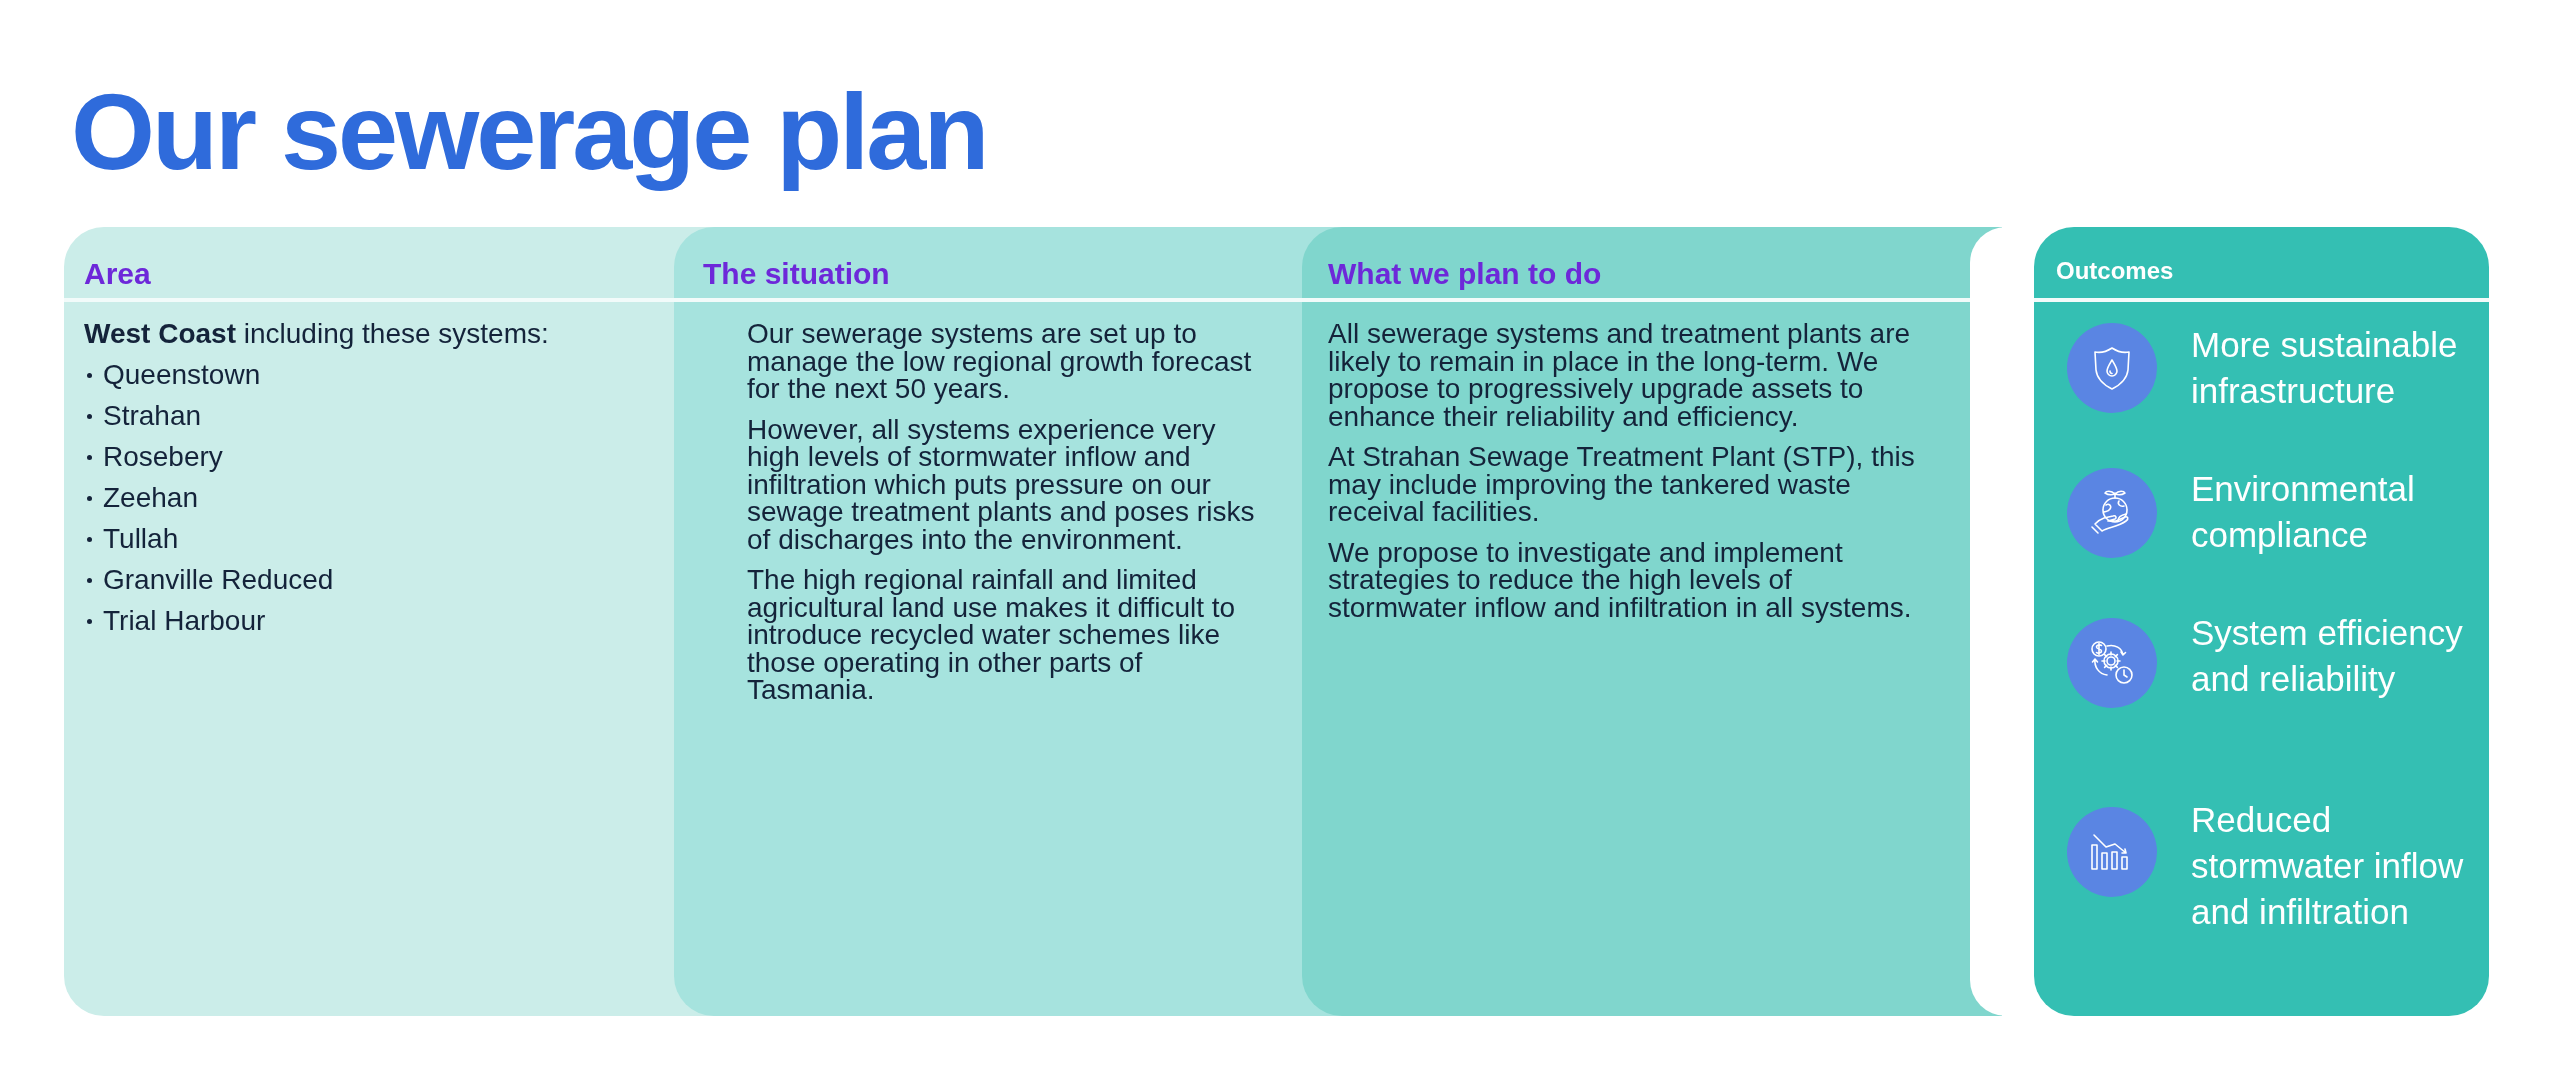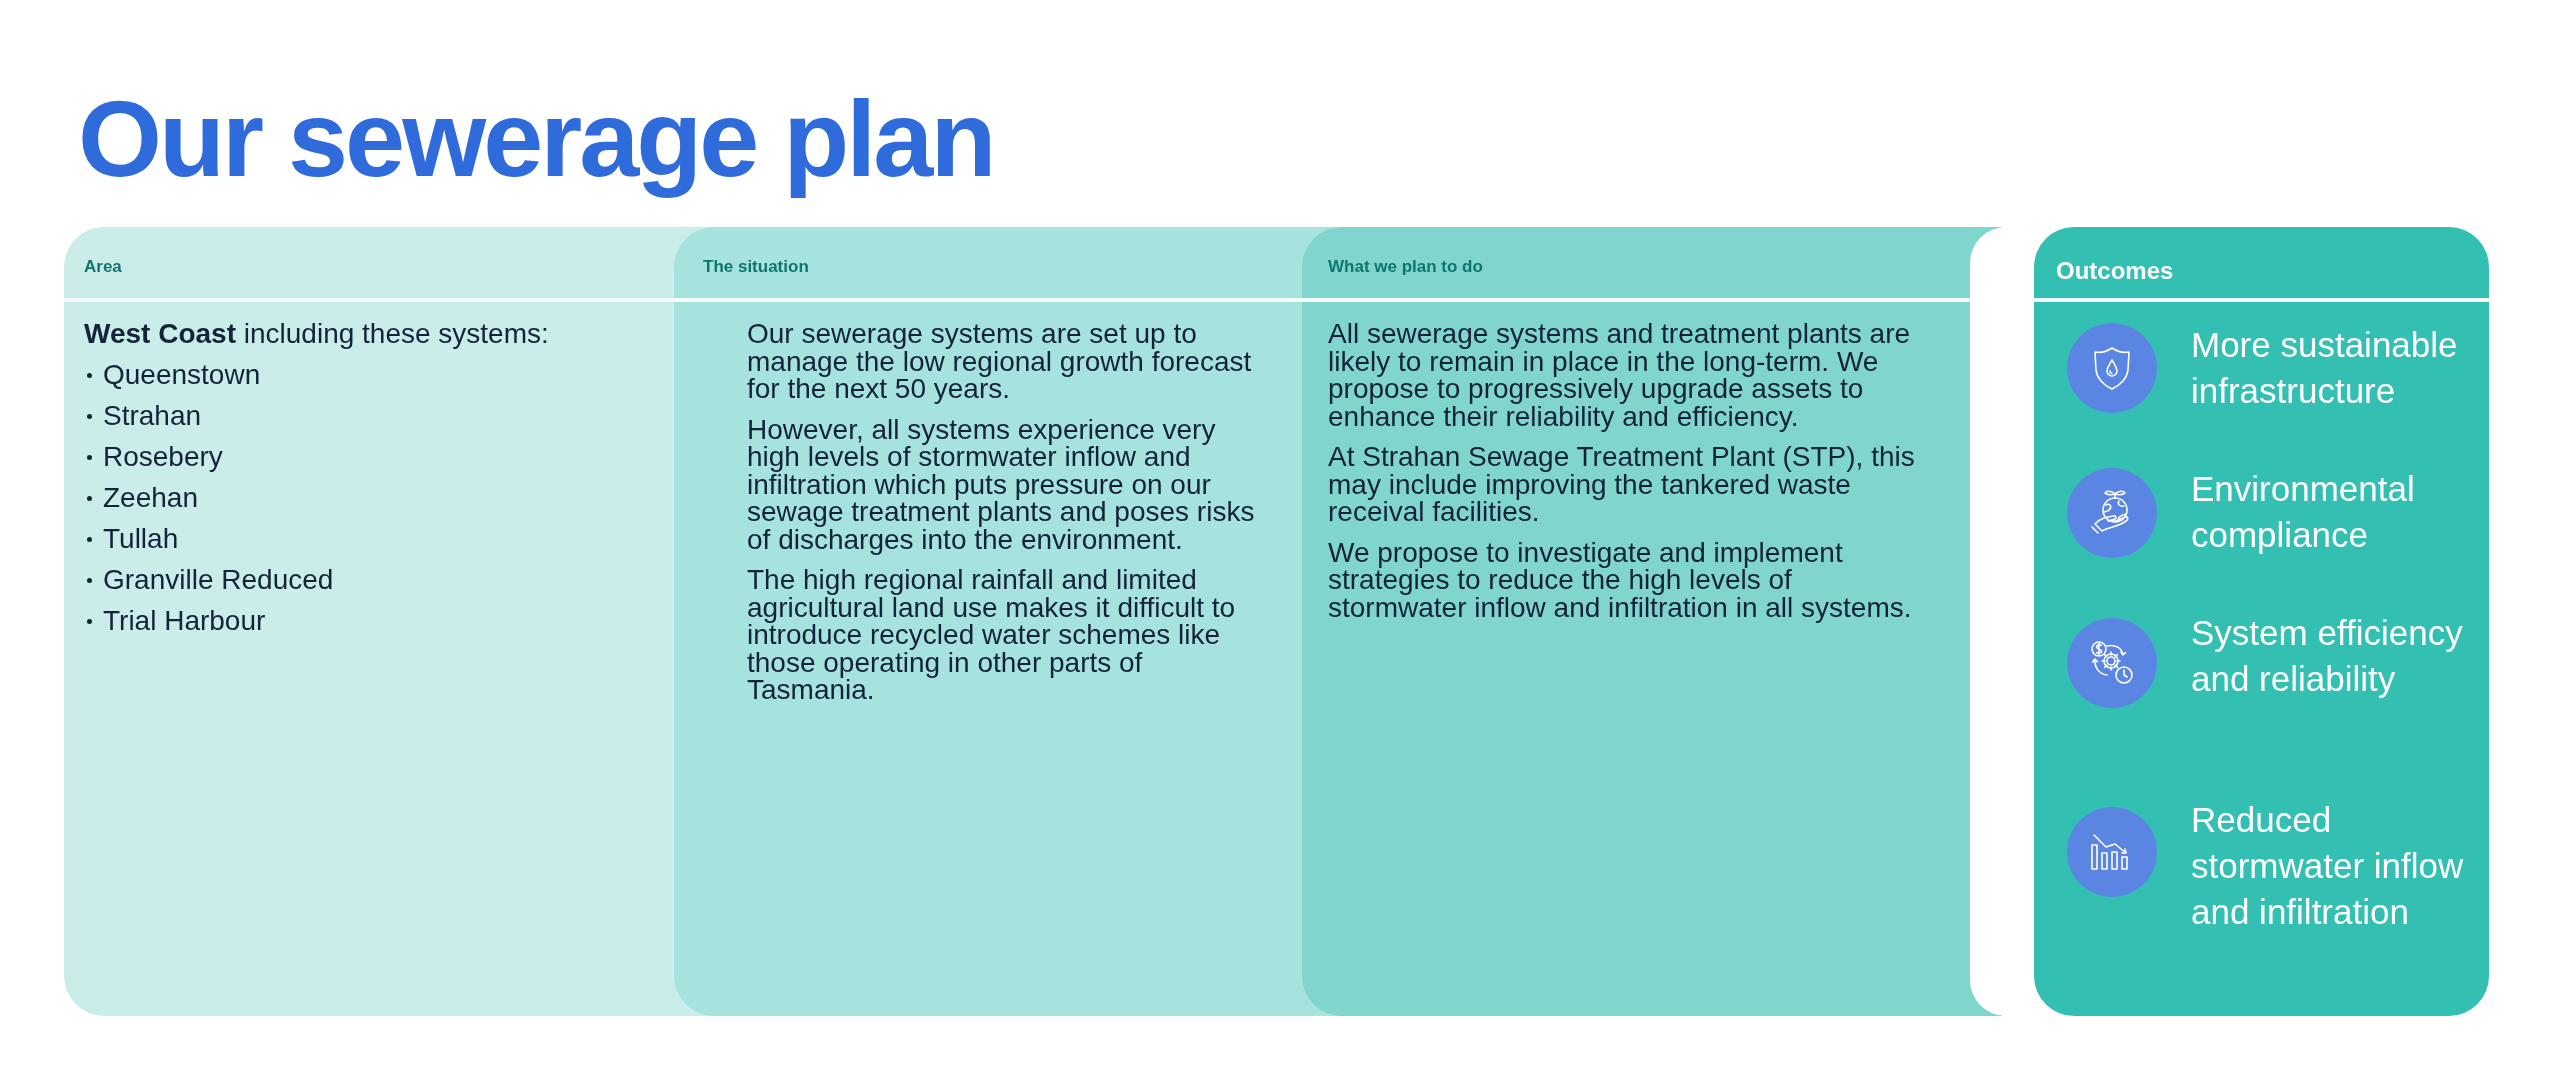--- a/index.html
+++ b/index.html
@@ -3,41 +3,41 @@
 <meta charset="utf-8">
 <style>
   html, body { margin: 0; padding: 0; }
   body {
     width: 2560px; height: 1091px; background: #ffffff; position: relative; overflow: hidden;
     font-family: "Liberation Sans", "DejaVu Sans", sans-serif; color: #14233a;
   }
   .title {
     position: absolute; left: 62px; top: 58px;
     font-size: 108px; font-weight: 700; letter-spacing: -3px; line-height: 130px;
-    color: #2f6bdb; margin: 16px;
+    color: #2f6bdb; margin: 9px;
   }
   .panel {
     position: absolute; top: 227px; height: 789px;
     border-radius: 40px 0 0 40px;
   }
   .p-area { left: 64px; width: 700px; background: #cbede9; }
   .p-situation { left: 674px; width: 700px; background: #a6e3de; }
   .p-plan { left: 1302px; width: 700px; background: #80d6cd; }
   .gap {
     position: absolute; left: 1970px; top: 227px; width: 64px; height: 789px;
     background: #ffffff; border-radius: 36px 0 0 36px;
   }
   .p-outcomes {
     left: 2034px; width: 455px; background: #34bfb3; border-radius: 40px;
   }
   .divider {
     position: absolute; top: 298px; height: 4px; background: #f2fbfa;
   }
   .ph {
-    position: absolute; top: 257px; font-size: 17px; font-weight: 700; color: #0f766e;
+    position: absolute; top: 257px; font-size: 30px; font-weight: 700; color: #6d28d9;
   }
   .body-text {
     position: absolute; top: 320px; font-size: 28px; line-height: 27.5px; color: #14233a;
   }
   .body-text p { margin: 0 0 13px 0; }
   .area-intro { margin: 0 0 13px 0; }
   .area-intro b { font-weight: 700; }
   .area-list { list-style: none; margin: 0; padding: 0; }
   .area-list li { position: relative; padding-left: 19px; height: 41px; line-height: 27.5px; }
   .area-list li::before {

